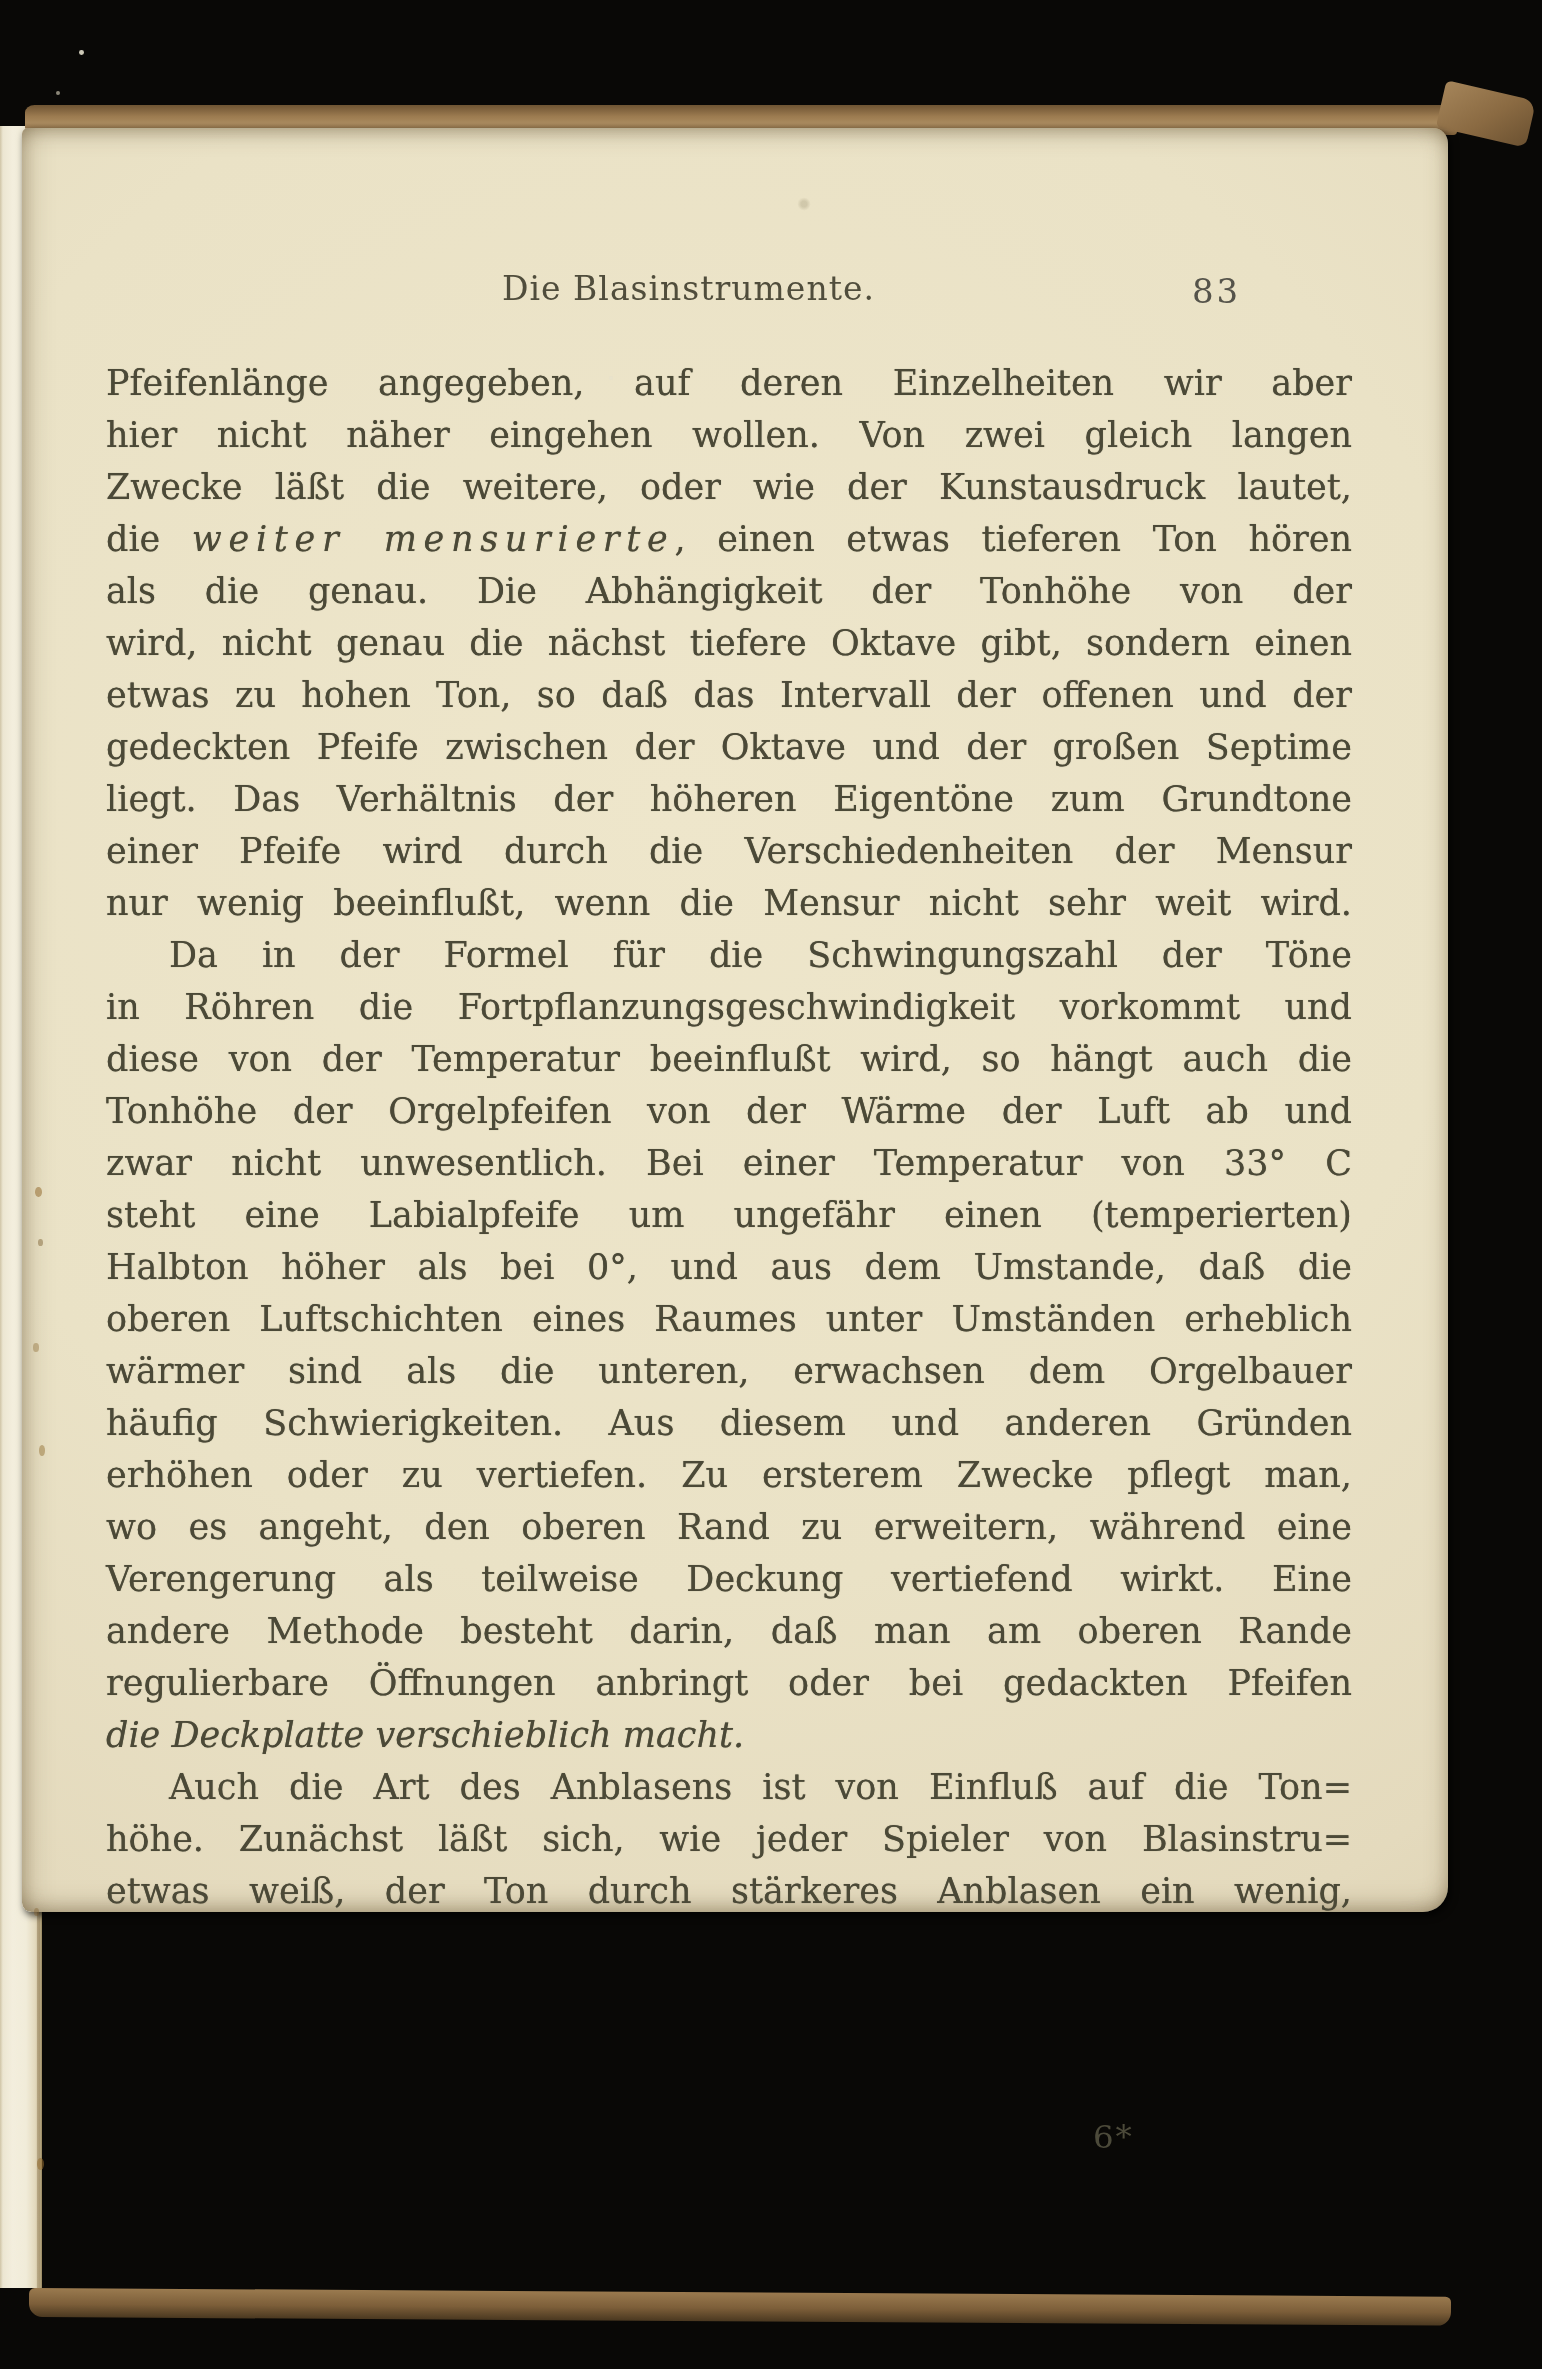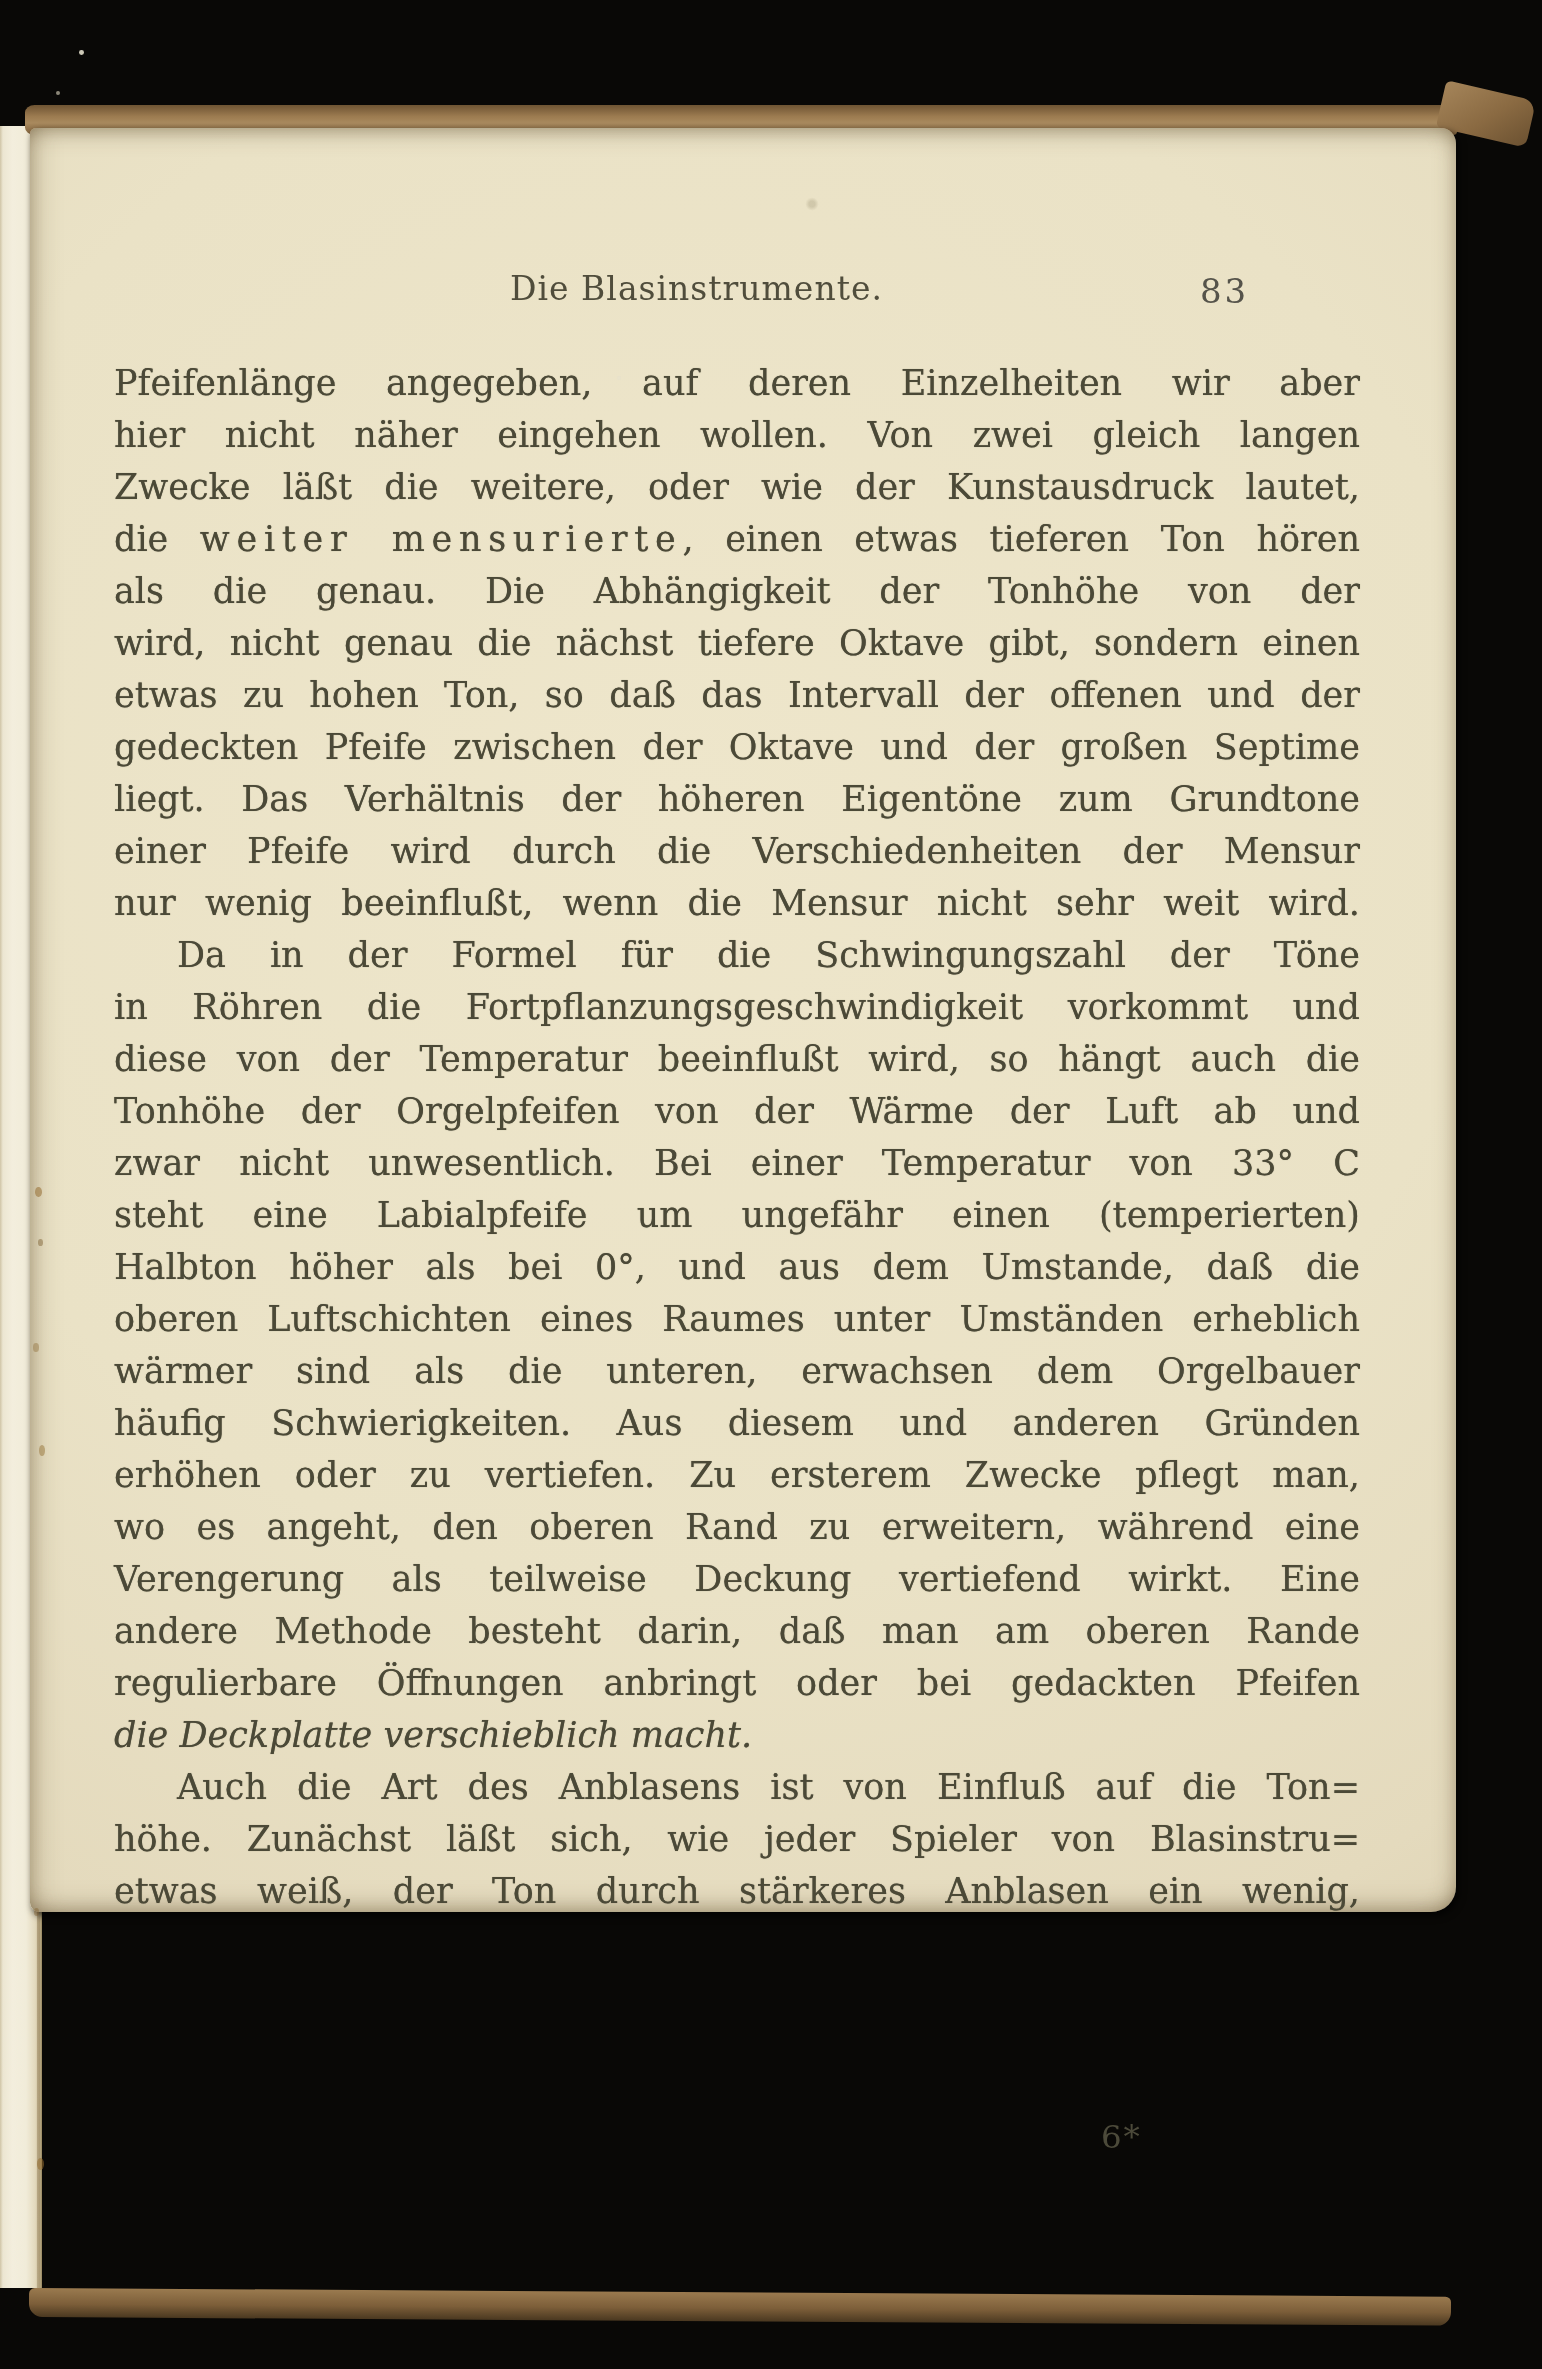--- a/index.html
+++ b/index.html
@@ -39,21 +39,21 @@
   .binding-bottom{
     position:absolute;left:29px;top:2288px;width:1422px;height:29px;
     background:linear-gradient(180deg,#9a7a4f 0%,#7c5e39 55%,#4a3820 100%);
     border-radius:5.7px 5.7px 13.4px 13.4px;
     transform:rotate(0.35deg);
     transform-origin:left center;
   }
 
   
   .page{
-    position:absolute;left:30px;top:128px;width:1426px;height:1784px;
+    position:absolute;left:22px;top:128px;width:1426px;height:1784px;
     background:
       radial-gradient(circle at 782px 76px, rgba(115,105,72,.22) 0 2.9px, rgba(115,105,72,0) 6.7px),
       radial-gradient(circle at 1422px 2082px, rgba(150,105,45,.55) 0 3.8px, rgba(150,105,45,0) 8.6px),
       radial-gradient(circle at 50px 2107px, rgba(145,100,50,.30) 0 2.9px, rgba(145,100,50,0) 5.7px),
       radial-gradient(circle at 161px 2543px, rgba(140,100,55,.25) 0 3.8px, rgba(140,100,55,0) 7.6px),
       radial-gradient(118% 92% at 46% 38%, #eee6cb 0%, #eae2c6 48%, #e4dabd 76%, #d9cdae 94%, #cfc2a2 100%);
     border-radius:5.7px 15.3px 25px 9.6px;
     box-shadow:
       inset 19px 0 29px -19px rgba(95,75,40,.5),
       inset -15.3px 0 25px -17px rgba(95,75,40,.4),
@@ -77,21 +77,21 @@
     position:absolute;left:84px;top:229px;width:1246px;
     font-size:35px;line-height:52px;color:#4b4937;
     text-shadow:0 0 0.7px rgba(75,73,55,.8);
   }
   .line{
     text-align:justify;
     text-align-last:justify;
   }
   .line.indent{text-indent:63px;}
   .line.flush-left{text-align:right;text-align-last:left;font-style:italic;}
-  .gesperrt{letter-spacing:6.7px;}
+  .gesperrt{letter-spacing:6.7px;font-style:italic;}
 
   .signature{
     position:absolute;left:1071px;top:1990px;
     font-size:32.5px;color:#4c4a3a;letter-spacing:1.9px;
   }
 
   
   .speck{position:absolute;border-radius:50%;}
   .s1{left:35px;top:1187px;width:6.7px;height:9.6px;background:rgba(150,110,50,.55);}
   .s2{left:38px;top:1239px;width:4.8px;height:6.7px;background:rgba(120,90,45,.45);}

